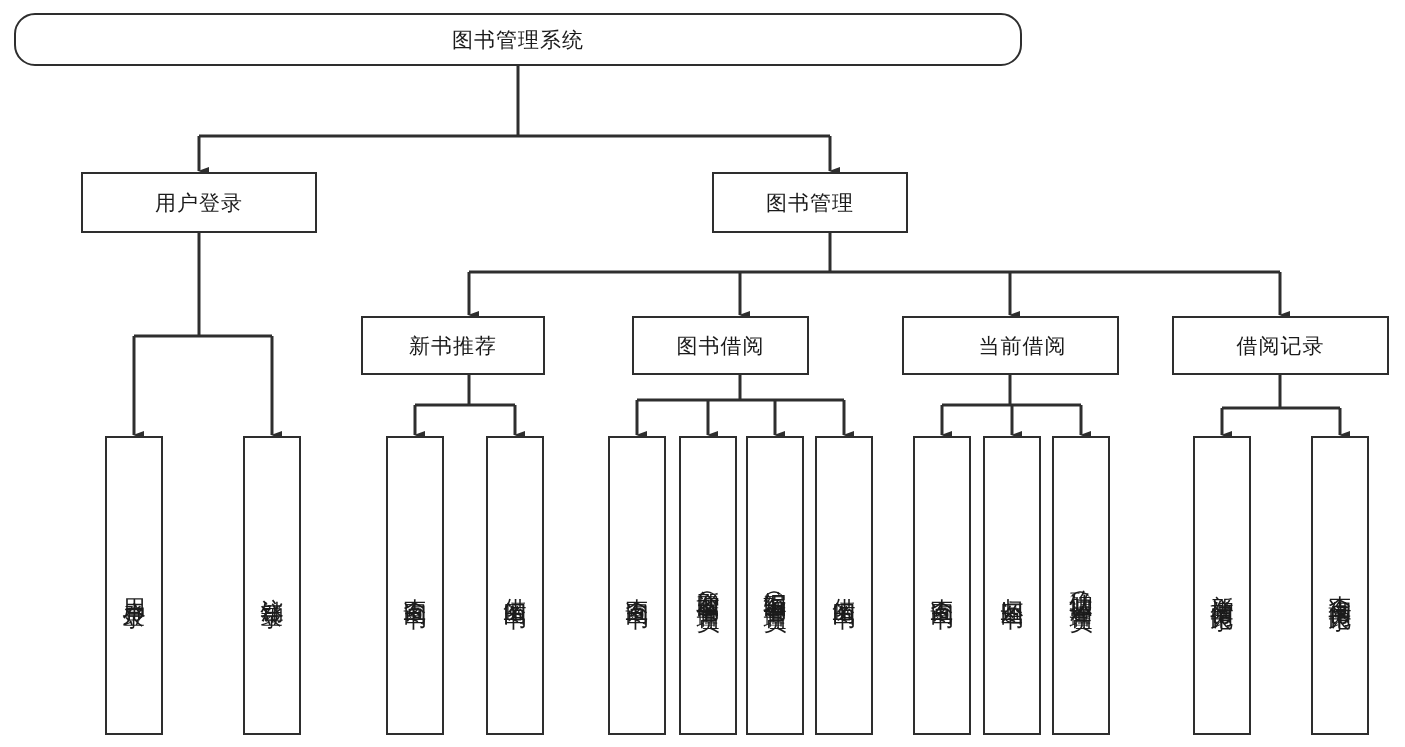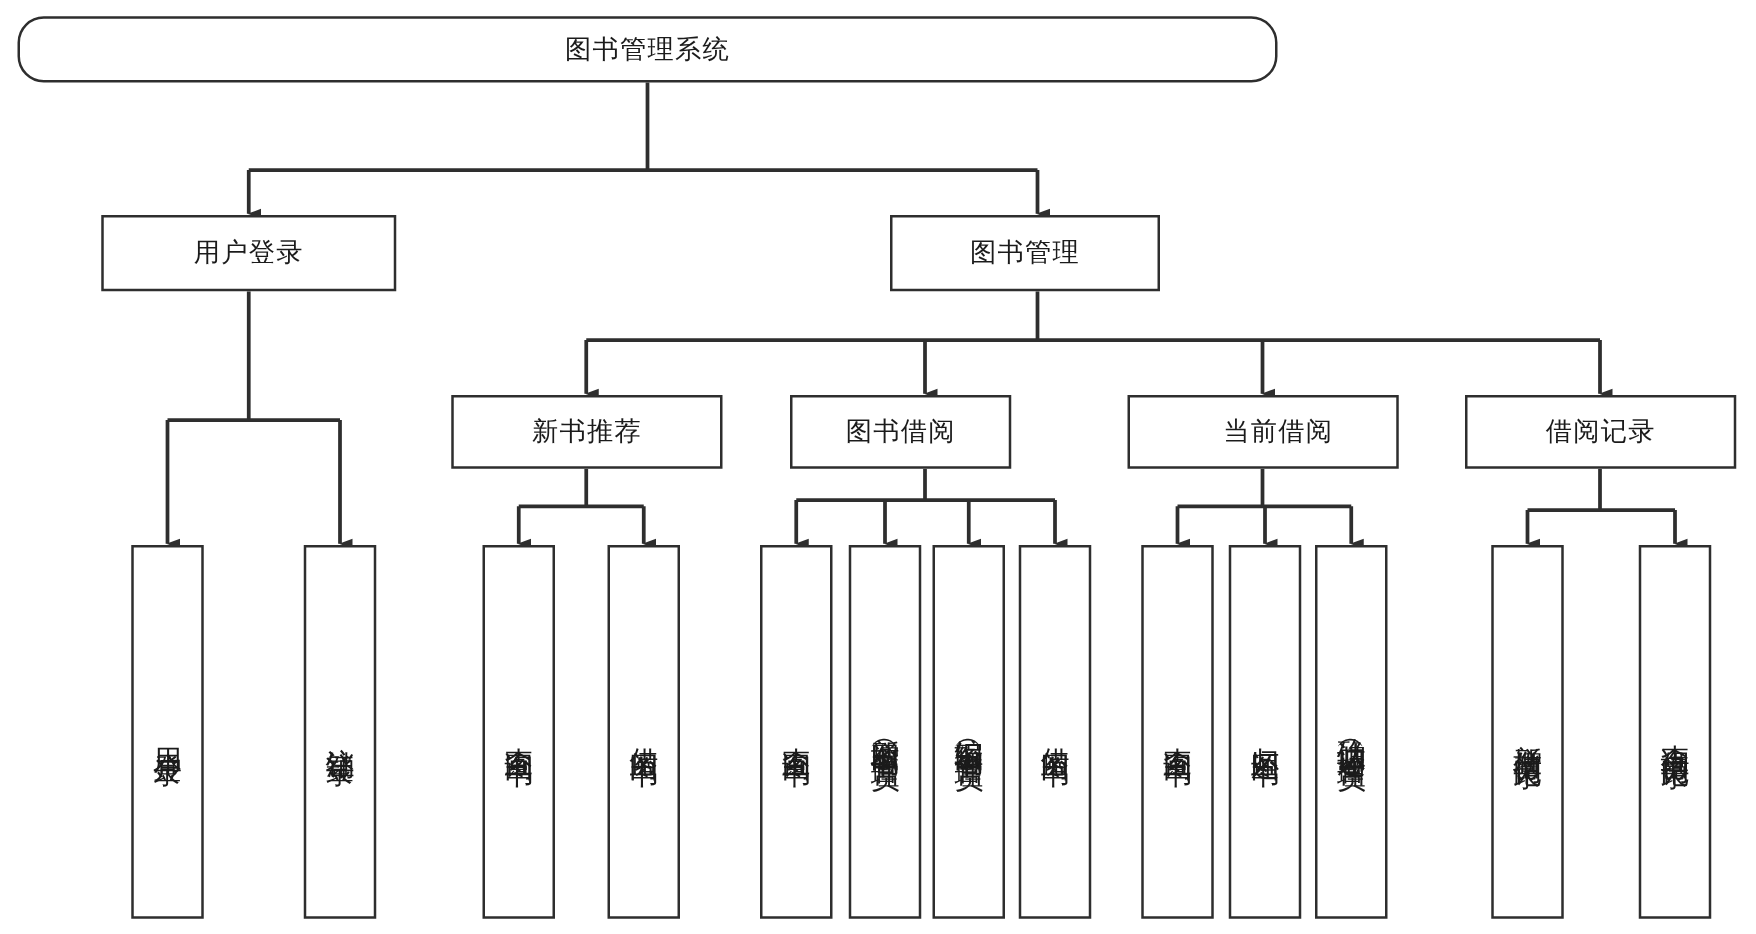--- a/index.html
+++ b/index.html
@@ -116,24 +116,24 @@
       </g>
   </svg>
 
   <div id="nodes-layer">
       <div class="node horizontal" style="left: 14px; top: 13px; width: 1008px; height: 53px; border-radius: 21px;">
         <span class="node-label">图书管理系统</span>
       </div>
       <div class="node horizontal" style="left: 81px; top: 172px; width: 236px; height: 61px;">
         <span class="node-label">用户登录</span>
       </div>
-      <div class="node horizontal" style="left: 712px; top: 172px; width: 216px; height: 61px;">
+      <div class="node horizontal" style="left: 712px; top: 172px; width: 196px; height: 61px;">
         <span class="node-label">图书管理</span>
       </div>
-      <div class="node horizontal" style="left: 361px; top: 316px; width: 217px; height: 59px;">
+      <div class="node horizontal" style="left: 361px; top: 316px; width: 184px; height: 59px;">
         <span class="node-label">新书推荐</span>
       </div>
       <div class="node horizontal" style="left: 632px; top: 316px; width: 177px; height: 59px;">
         <span class="node-label">图书借阅</span>
       </div>
       <div class="node horizontal" style="left: 902px; top: 316px; width: 217px; height: 59px; padding-left: 24px;">
         <span class="node-label">当前借阅</span>
       </div>
       <div class="node horizontal" style="left: 1172px; top: 316px; width: 217px; height: 59px;">
         <span class="node-label">借阅记录</span>

